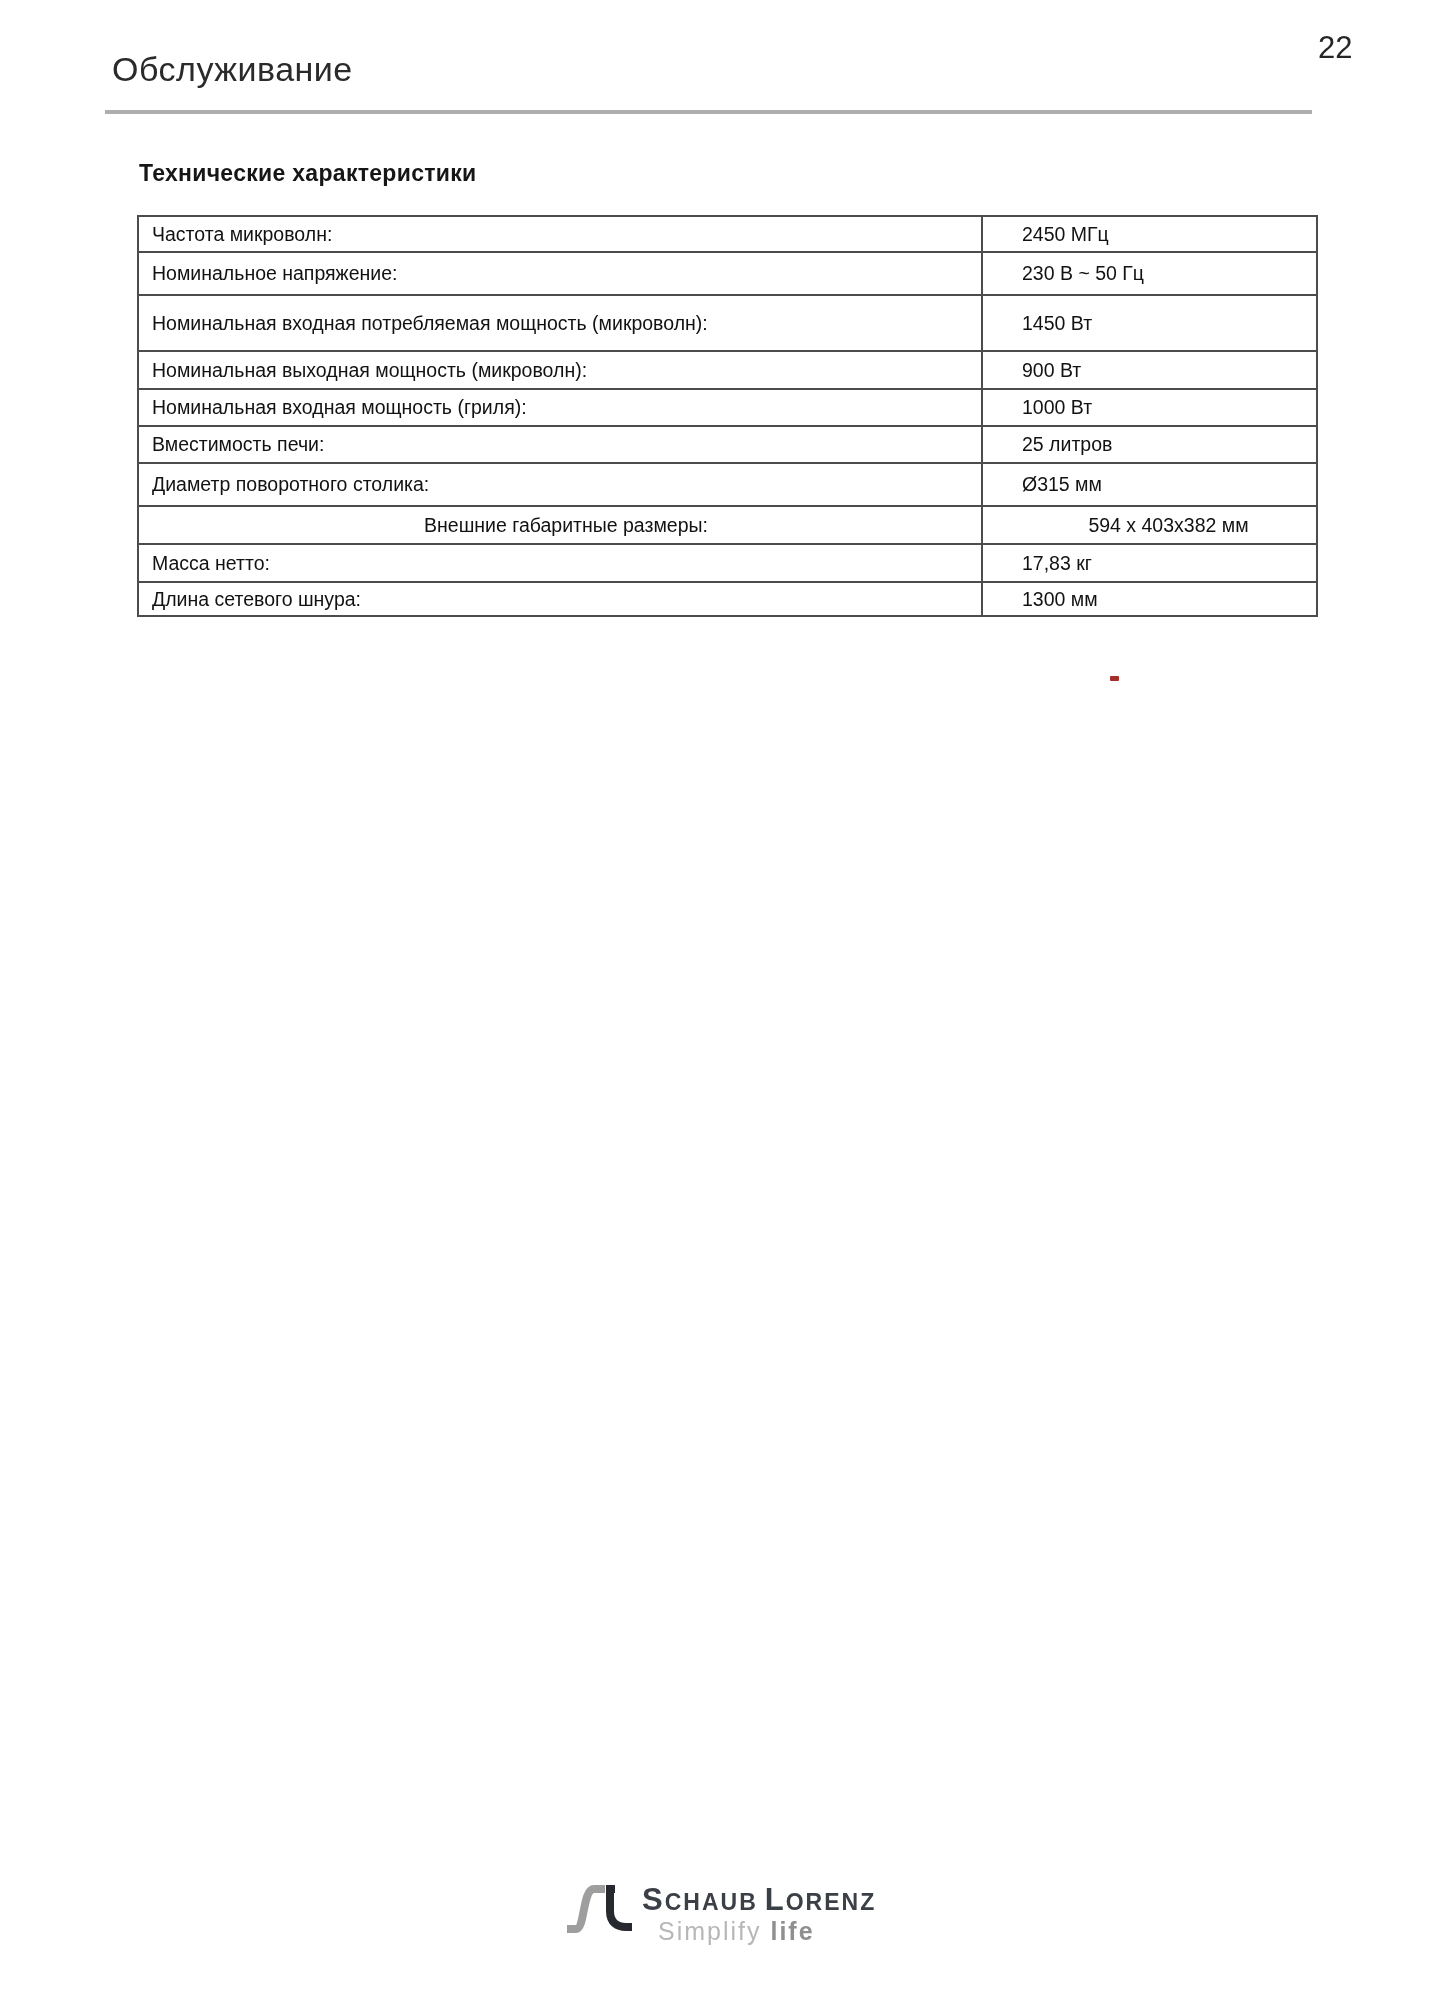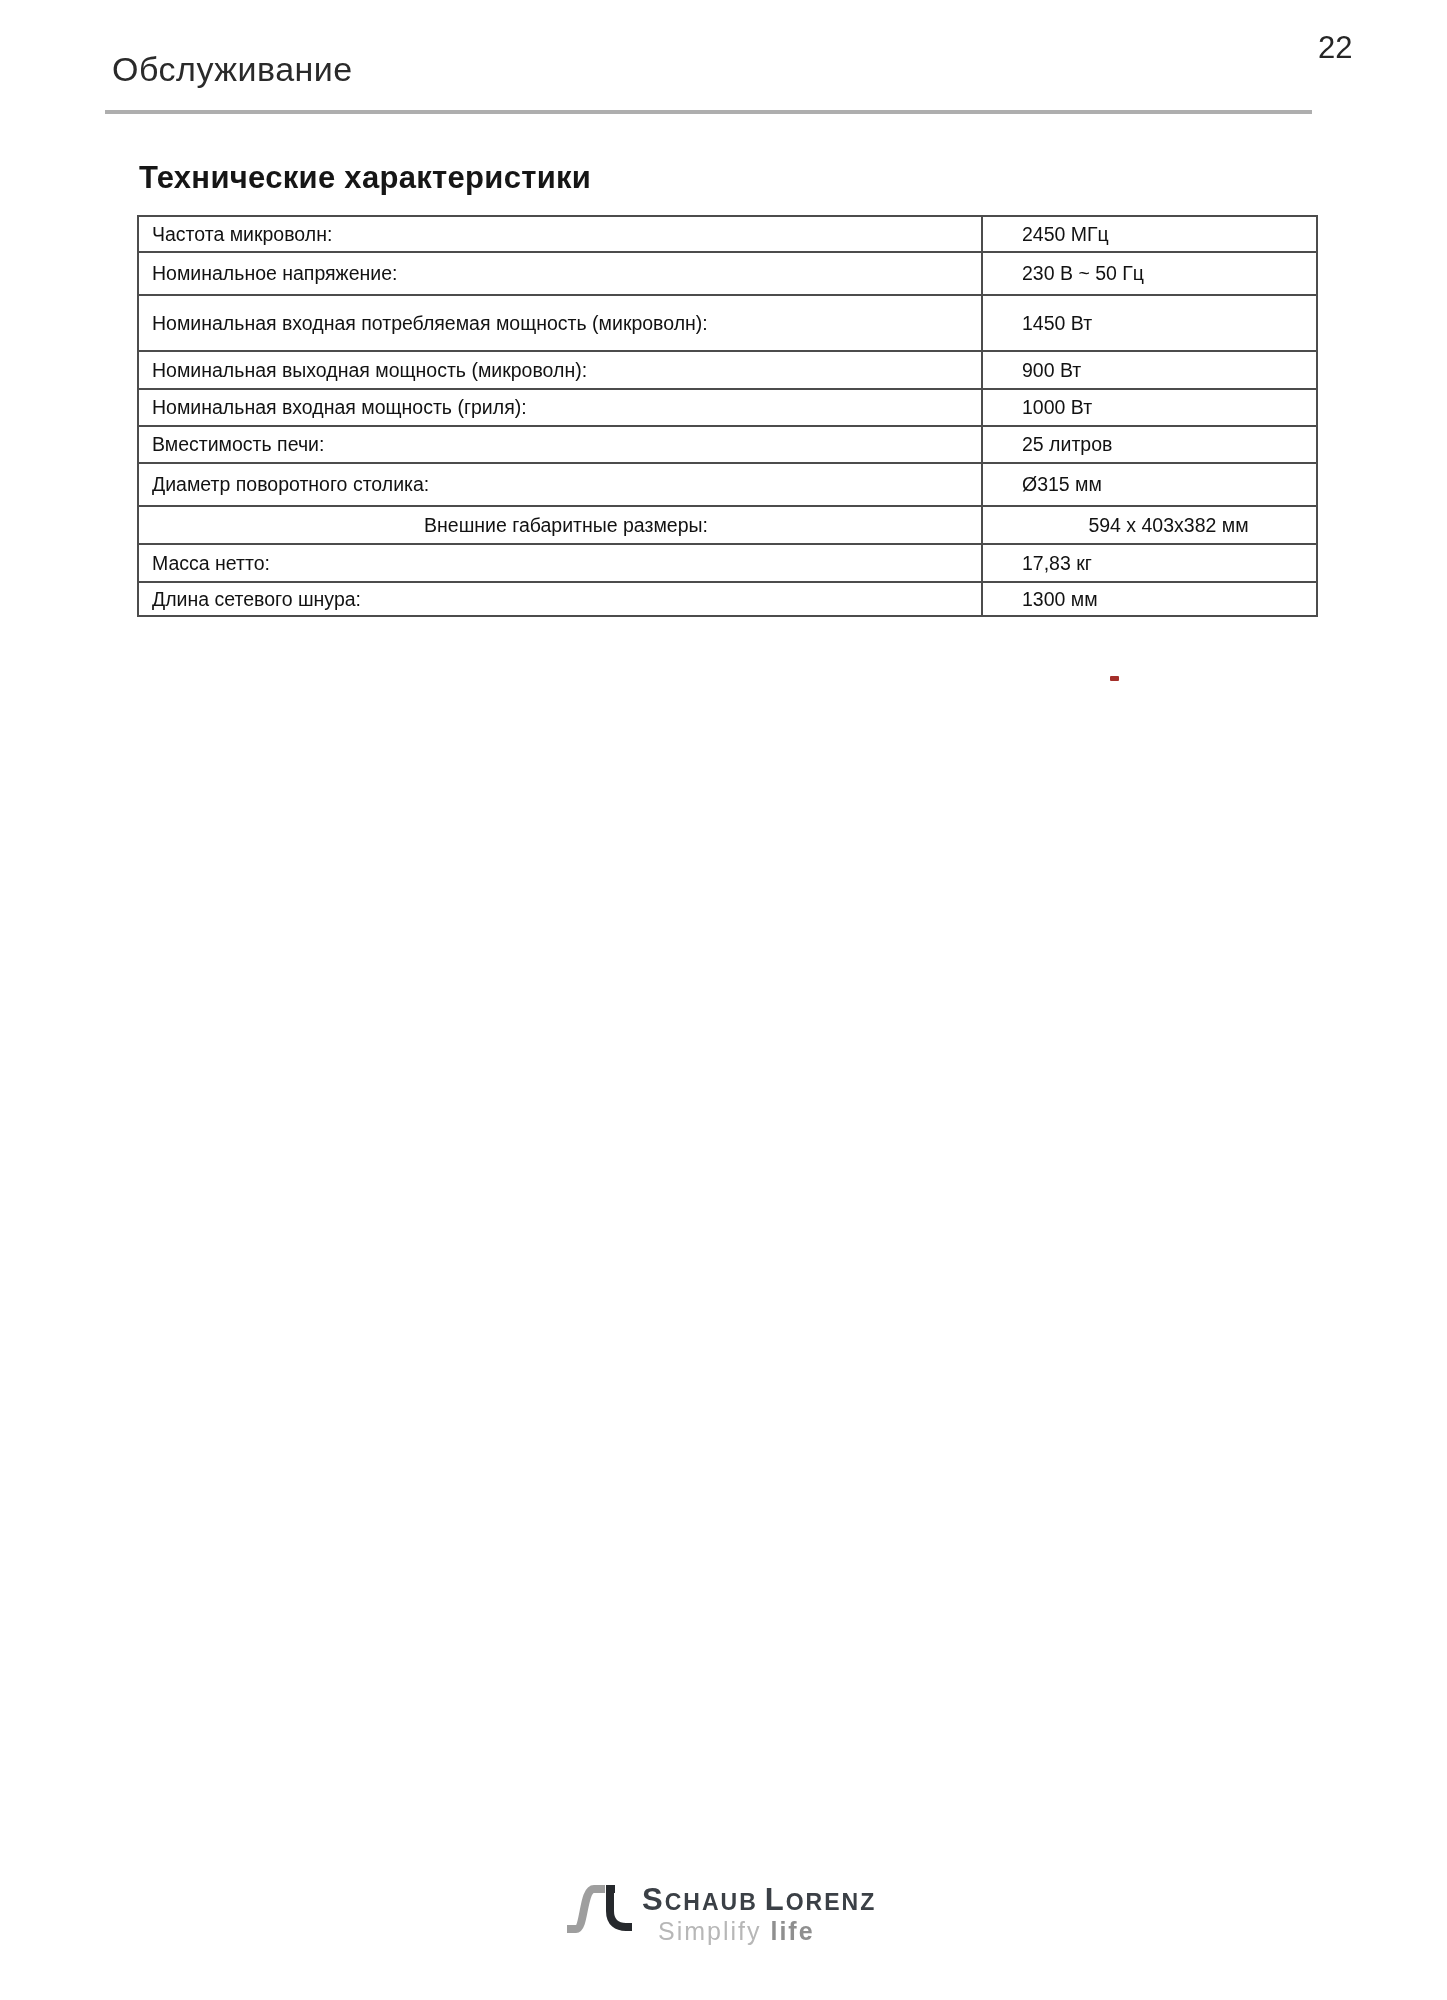--- a/index.html
+++ b/index.html
@@ -40,21 +40,21 @@
     width: 1207px;
     height: 4px;
     background: #aeaeae;
   }
 
   
   .section-title {
     position: absolute;
     left: 139px;
     top: 160px;
-    font-size: 31px;
+    font-size: 23px;
     font-weight: bold;
     color: #161616;
     letter-spacing: 0.3px;
   }
 
   
   .spec-table {
     position: absolute;
     left: 137px;
     top: 215px;

